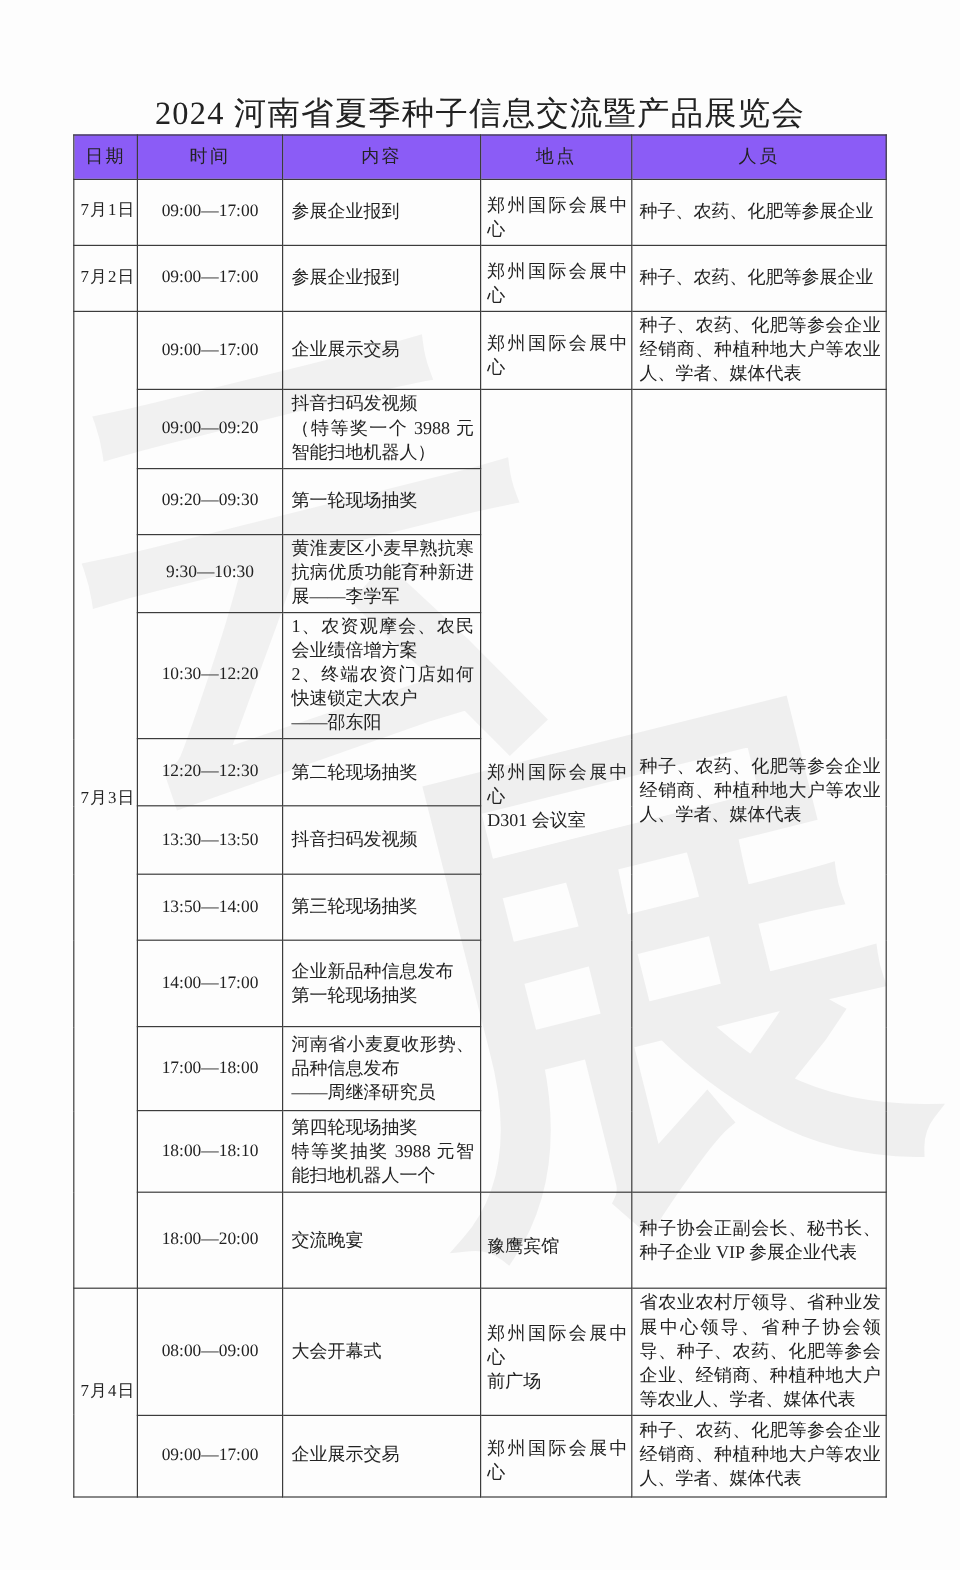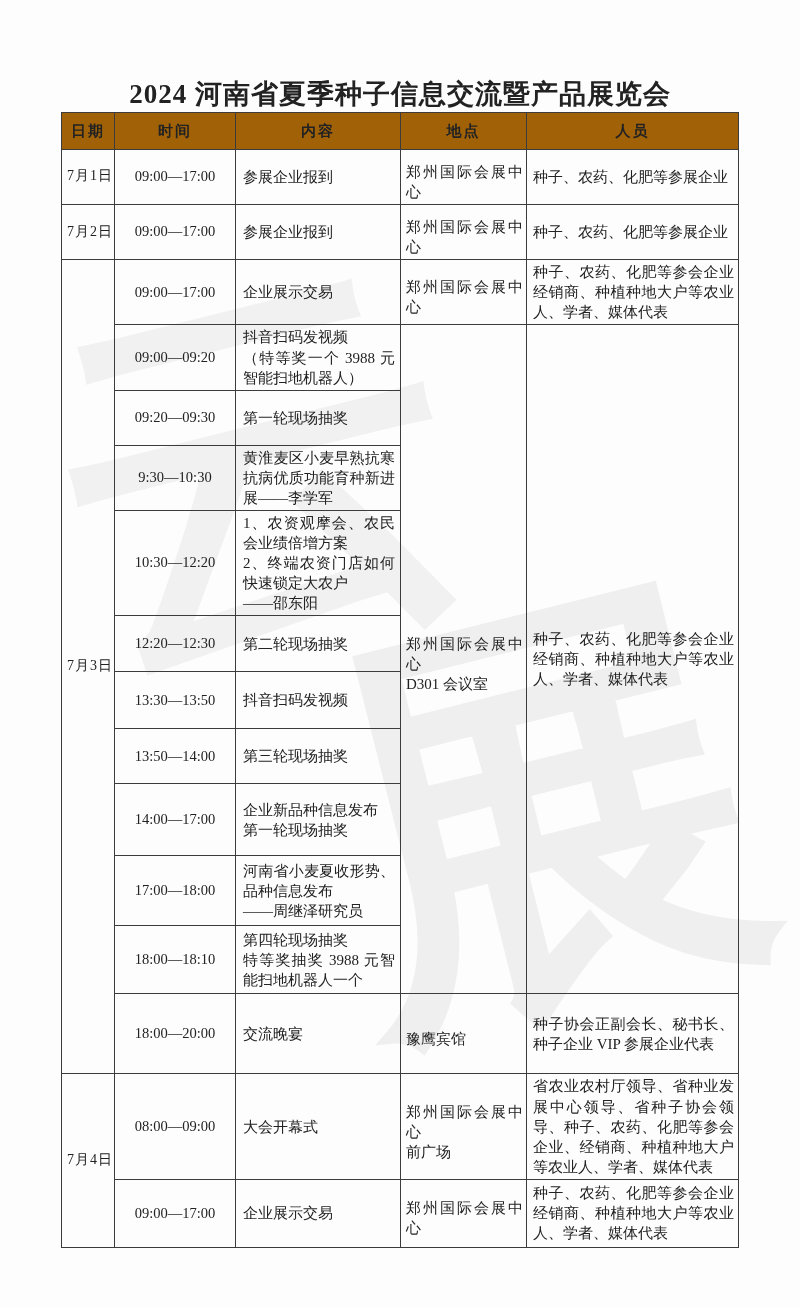--- a/index.html
+++ b/index.html
@@ -19,21 +19,21 @@
     z-index:0;
     color:rgba(140,140,140,0.10);
     font-weight:bold;
   }
   .wm-glyph{position:absolute;line-height:1;}
   .wm-a{left:60px;top:270px;font-size:400px;transform:rotate(-14deg);}
   .wm-b{left:330px;top:600px;font-size:430px;transform:rotate(-14deg);color:rgba(140,140,140,0.12);}
   .content{position:relative;z-index:1;}
   .title{
     text-align:center;
-    font-weight:bold;
+    font-weight:normal;
     font-size:27px;
     letter-spacing:1px;
     margin:0;
     padding-top:78px;
     line-height:1.25;
   }
   .subtitle{
     text-align:center;
     font-weight:bold;
     font-size:27px;
@@ -48,22 +48,22 @@
     width:677px;
     font-size:15px;
   }
   .schedule th,.schedule td{
     border:1.5px solid #3c3c3c;
     padding:2px 5px;
     vertical-align:middle;
     line-height:1.34;
   }
   .schedule thead th{
-    background:#a16207;
-    font-weight:bold;
+    background:#8b5cf6;
+    font-weight:normal;
     text-align:center;
     font-size:15px;
     letter-spacing:2px;
   }
   td.c-date{text-align:right;font-size:14px;letter-spacing:1px;padding:2px 1px;}
   td.c-time{text-align:center;font-size:14.5px;white-space:nowrap;padding:2px 2px;}
   td.c-content,td.c-location,td.c-personnel{
     text-align:justify;
     text-justify:inter-character;
     white-space:pre-line;

